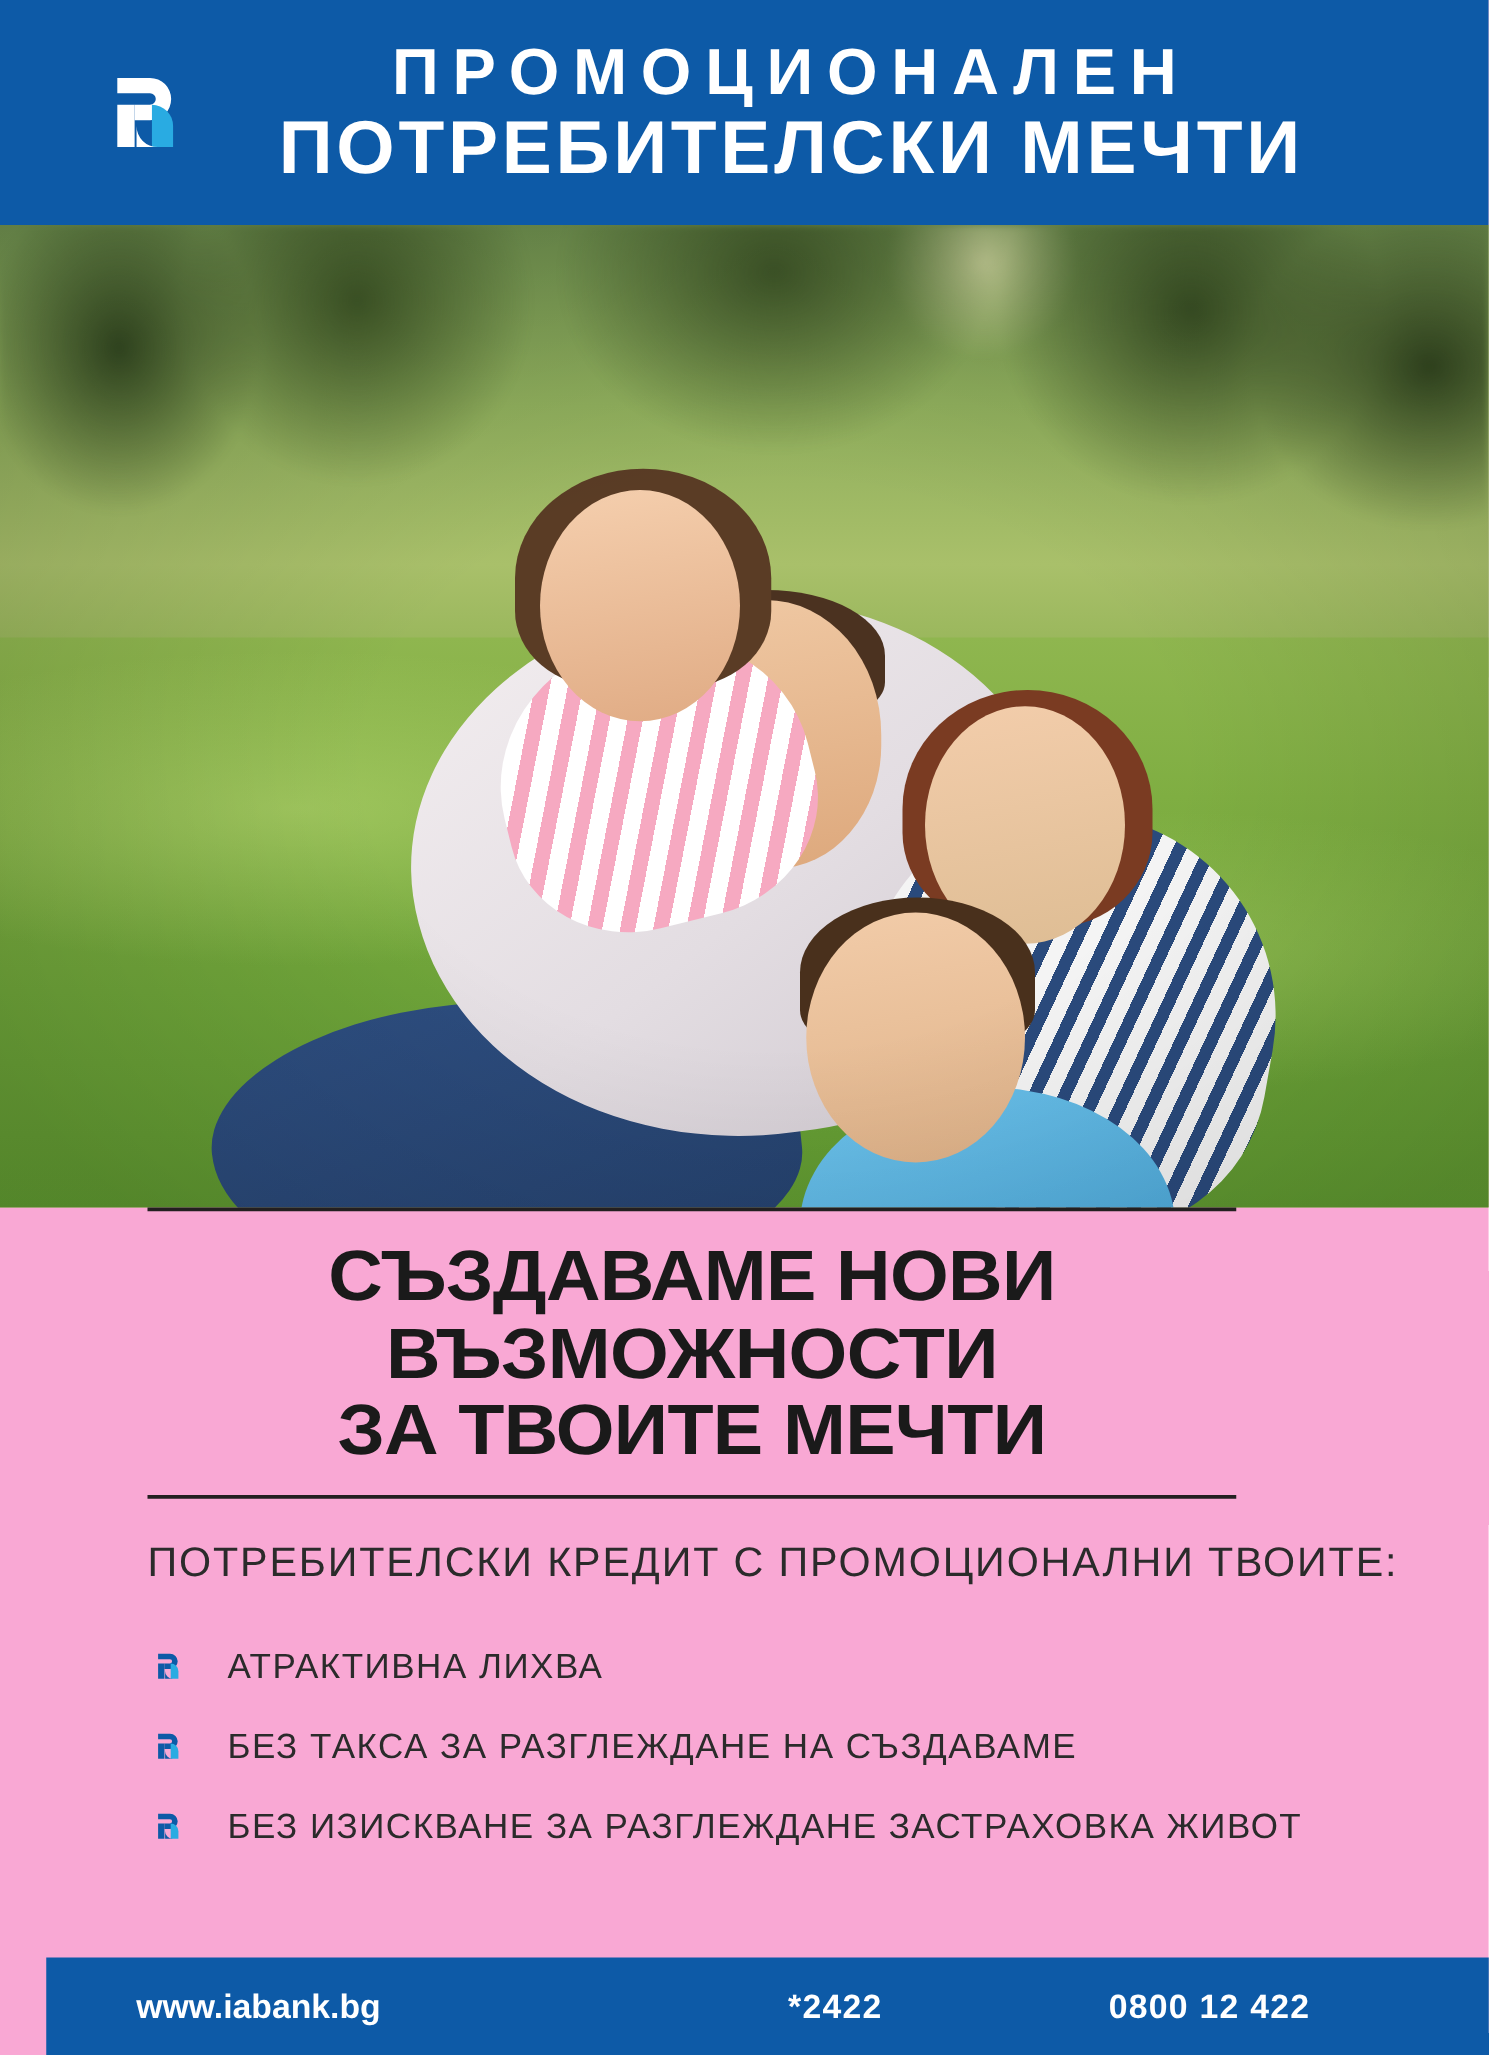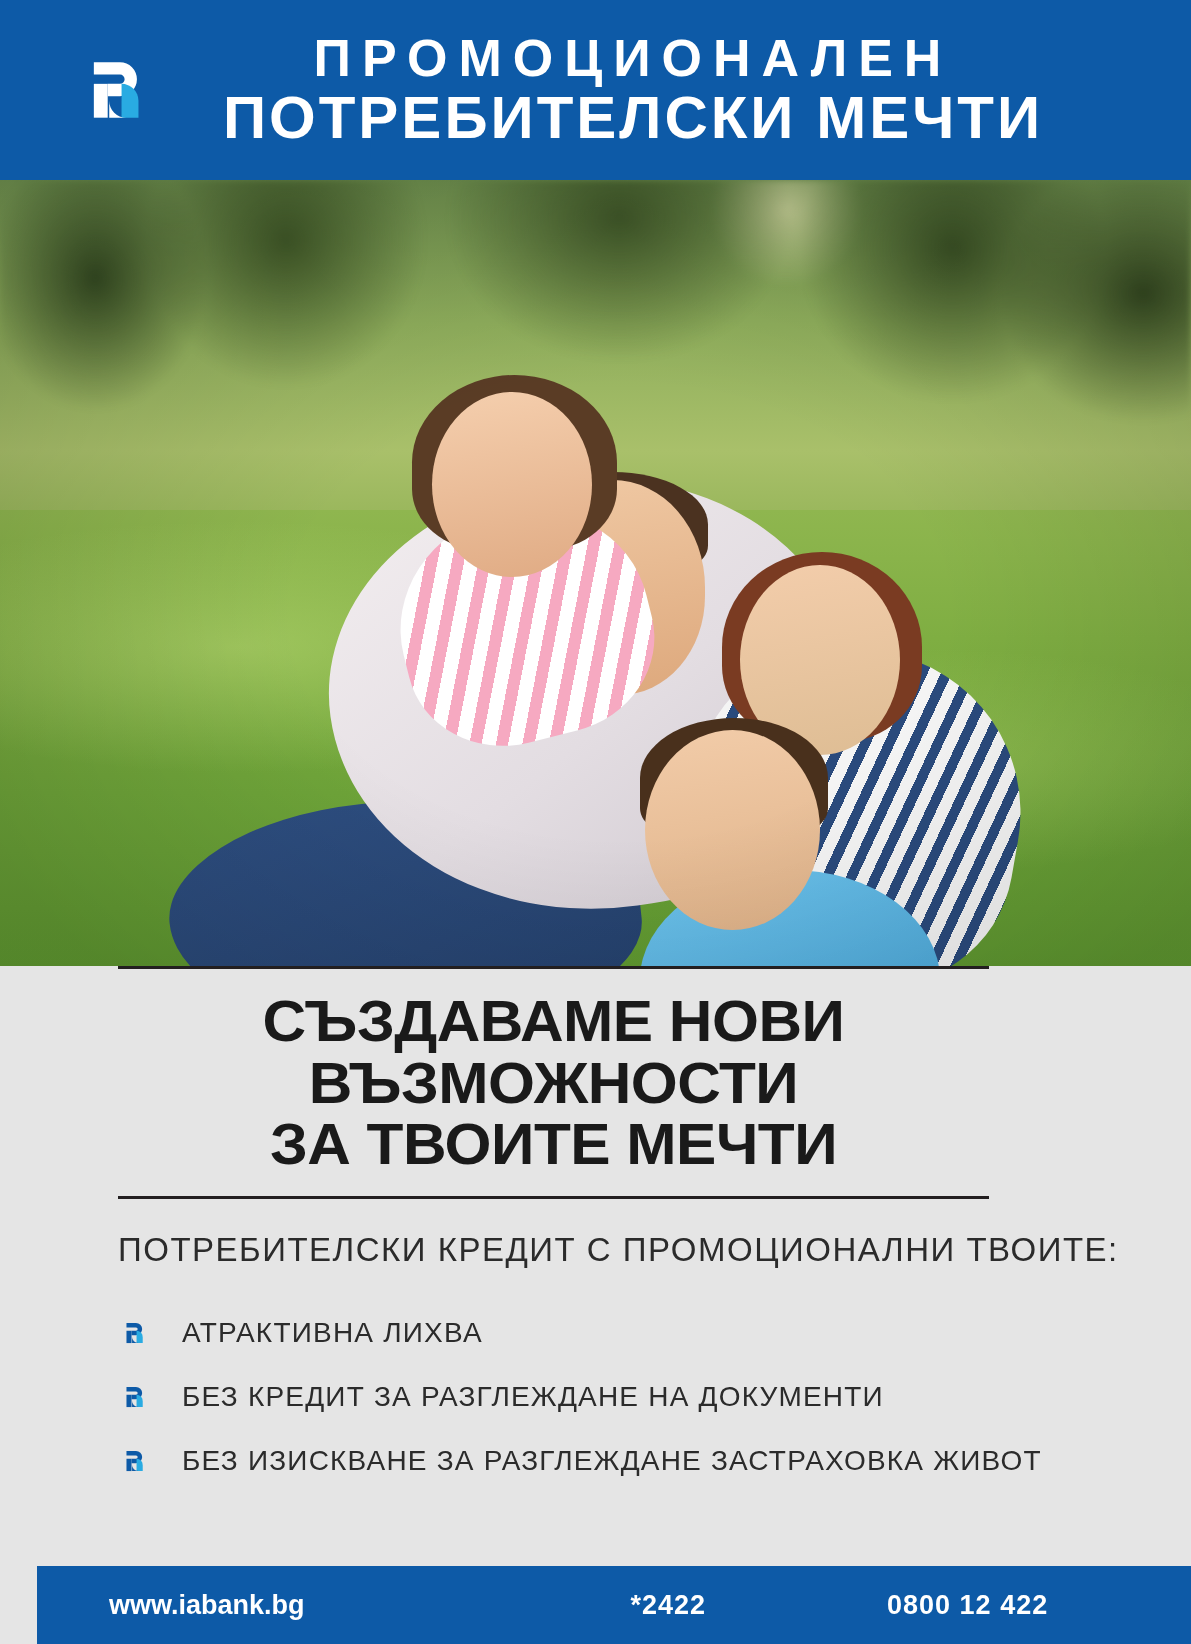--- a/index.html
+++ b/index.html
@@ -5,21 +5,21 @@
   * { margin:0; padding:0; box-sizing:border-box; }
   html, body {
     width:1191px; height:1644px;
     background:#ffffff;
     font-family:"Liberation Sans", sans-serif;
     overflow:hidden;
   }
   .poster {
     position:relative;
     width:1191px; height:1644px;
-    background:#e5e5e5;
+    background:#f9a8d4;
   }
 
   
   .header {
     position:absolute;
     left:0; top:0;
     width:1191px; height:180px;
     background:#0d5aa7;
     display:flex;
     align-items:center;
@@ -294,21 +294,21 @@
         <span class="bullet-text">АТРАКТИВНА ЛИХВА</span>
       </div>
 
       <div class="bullet">
         <svg class="bullet-icon" viewBox="0 0 100 104">
           <path d="M16 16 H50 A22 22 0 0 1 50 60 H34 V44 H50 A6 6 0 0 0 50 32 H16 Z" fill="#0d5aa7"></path>
           <path d="M16 44 H34 V88 H16 Z" fill="#0d5aa7"></path>
           <path d="M52 44 A22 22 0 0 1 74 66 V88 H52 Z" fill="#29abe2"></path>
           <path d="M36 66 A22 22 0 0 0 58 88 H36 Z" fill="#0d5aa7"></path>
         </svg>
-        <span class="bullet-text">БЕЗ КРЕДИТ ЗА РАЗГЛЕЖДАНЕ НА ДОКУМЕНТИ</span>
+        <span class="bullet-text">БЕЗ ТАКСА ЗА РАЗГЛЕЖДАНЕ НА СЪЗДАВАМЕ</span>
       </div>
 
       <div class="bullet">
         <svg class="bullet-icon" viewBox="0 0 100 104">
           <path d="M16 16 H50 A22 22 0 0 1 50 60 H34 V44 H50 A6 6 0 0 0 50 32 H16 Z" fill="#0d5aa7"></path>
           <path d="M16 44 H34 V88 H16 Z" fill="#0d5aa7"></path>
           <path d="M52 44 A22 22 0 0 1 74 66 V88 H52 Z" fill="#29abe2"></path>
           <path d="M36 66 A22 22 0 0 0 58 88 H36 Z" fill="#0d5aa7"></path>
         </svg>
         <span class="bullet-text">БЕЗ ИЗИСКВАНЕ ЗА РАЗГЛЕЖДАНЕ ЗАСТРАХОВКА ЖИВОТ</span>

